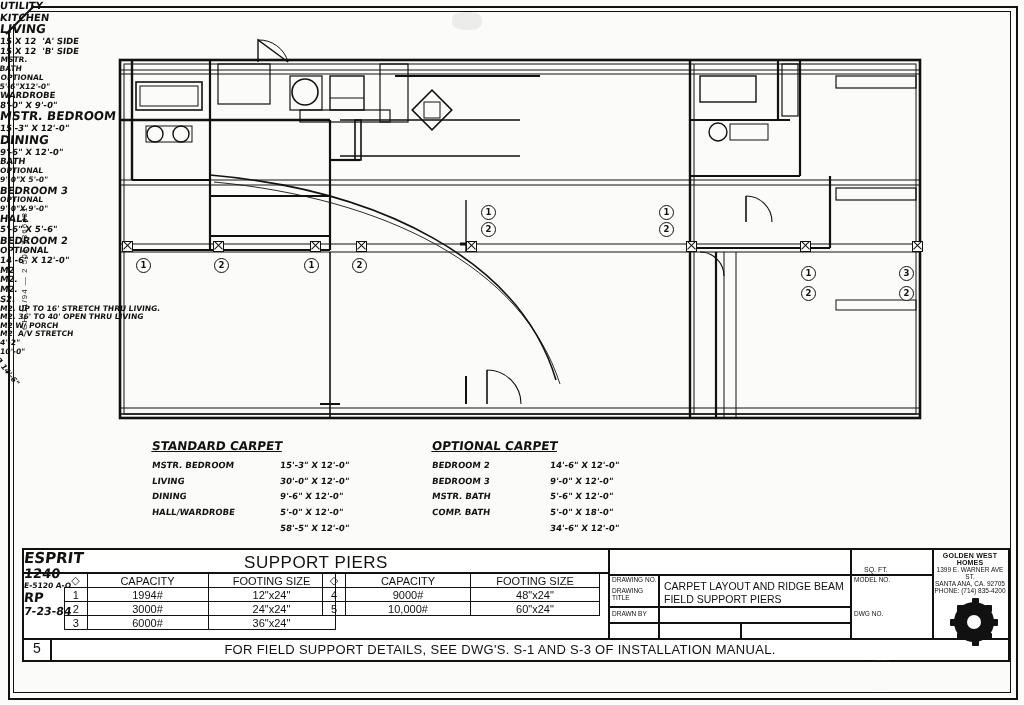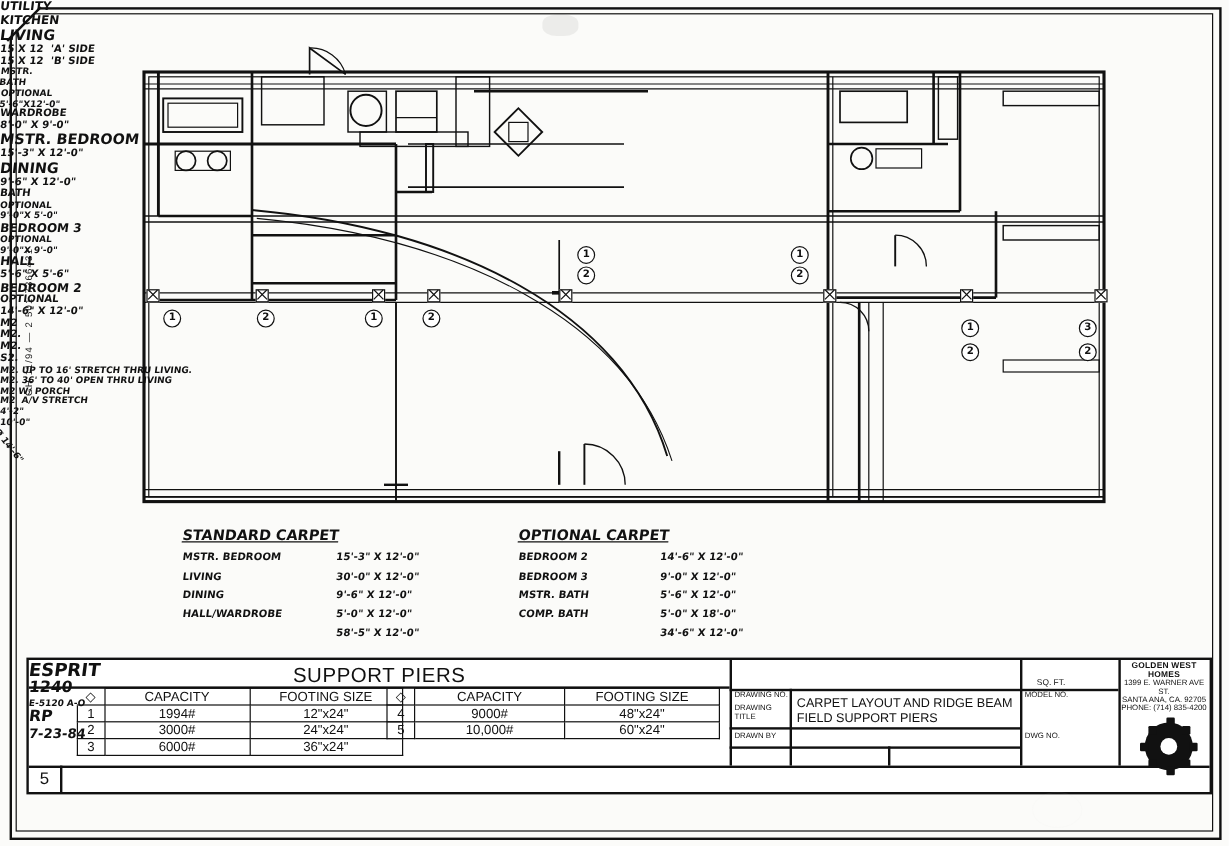--- a/index.html
+++ b/index.html
@@ -381,17 +381,18 @@
           <i style="left:37px;top:17px"></i>
         <i style="left:3px;top:3px"></i>
           <i style="left:31px;top:3px"></i>
         <i style="left:3px;top:31px"></i>
           <i style="left:31px;top:31px"></i>
       </div>
     </div>
 
     <div class="vline" style="left:26px;top:88px;height:22px"></div>
     <div style="position:absolute;left:0;top:90px;width:26px;text-align:center;font-size:14px">5</div>
+    <div class="note" style="position:absolute;left:26px;top:92px;width:900px">FOR FIELD SUPPORT DETAILS, SEE DWG'S. S-1 AND S-3 OF INSTALLATION MANUAL.</div>
   </div>
 
   <div class="smudge" style="left:860px;top:660px;width:40px;height:28px;border-radius:50%;border:1px solid #ddd;background:transparent"></div>
   <div class="smudge" style="left:452px;top:12px;width:30px;height:18px"></div>
 </div>
 
 </body></html>

